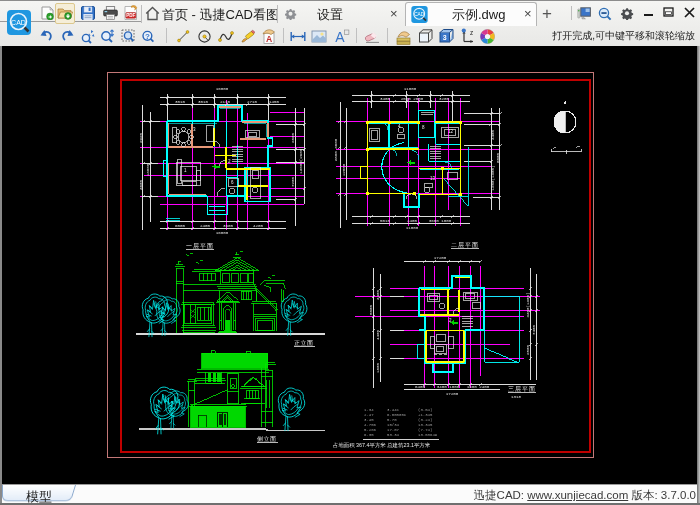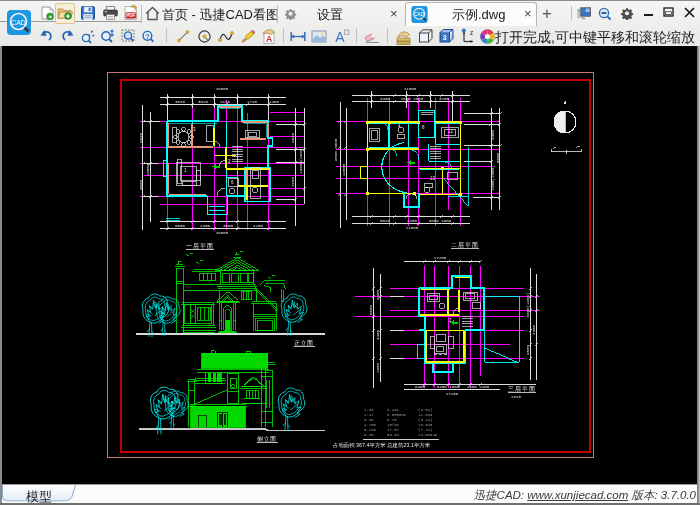--- a/index.html
+++ b/index.html
@@ -7,31 +7,31 @@
 #win{position:relative;width:700px;height:505px;text-align:right;}
 
 #chrome{position:absolute;left:0;top:0;width:700px;height:46px;background:linear-gradient(#f5f5f3,#e8e8e6);border-top:1px solid #8c8c8c;box-sizing:border-box;}
 #leftline{position:absolute;left:0;top:21px;width:141px;height:1px;background:#9a9a9a;}
 .vsep1{position:absolute;top:5px;width:1px;height:18px;background:#bdbdbd;}
 .vsep2{position:absolute;top:28px;width:1px;height:15px;background:#c0c0c0;}
 .icon{position:absolute;width:16px;height:16px;}
 .tabtext{position:absolute;top:6px;font-size:13px;color:#1a1a1a;}
 #activetab{position:absolute;left:405px;top:2px;width:132px;height:24px;background:#fcfcfc;border:1px solid #b4b4b4;border-bottom:none;border-radius:3px 3px 0 0;box-sizing:border-box;}
 .closex{position:absolute;top:7px;font-size:13px;color:#444;line-height:13px;}
-#opentext{position:absolute;top:29px;right:5px;font-size:14px;color:#1c1c1c;}
+#opentext{position:absolute;top:29px;right:5px;font-size:10px;color:#1c1c1c;}
 
 #canvas{position:absolute;left:2px;top:46px;width:695px;height:438px;background:#000;}
 #rightborder{position:absolute;right:0;top:46px;width:3px;height:457px;background:linear-gradient(90deg,#707070,#c8c8c8);}
 #leftborder{position:absolute;left:0;top:46px;width:2px;height:457px;background:#8a8a8a;}
 
 #status{position:absolute;left:0;top:484px;width:700px;height:21px;background:#fbfbfb;border-top:1px solid #9a9a9a;box-sizing:border-box;}
 #statusbot{position:absolute;left:0;top:503px;width:700px;height:2px;background:#6f6f6f;}
 #modeltab{position:absolute;left:2px;top:485px;width:72px;height:17px;background:linear-gradient(#ffffff,#e2ecf8);border:1px solid #89a7cc;border-top:none;border-radius:0 0 6px 6px;transform:perspective(60px) rotateX(-14deg);transform-origin:top left;}
 #modeltext{position:absolute;left:26px;top:488px;font-size:13px;color:#222;}
-#stright{position:absolute;right:4px;top:488px;font-size:11.5px;color:#3a3a3a;font-style:italic;}
+#stright{position:absolute;right:4px;top:488px;font-size:11.5px;color:#3a3a3a;}
 </style>
 </head>
 <body>
 <div id="win">
   <div id="chrome"></div>
   <div id="leftline"></div>
 
   <svg class="icon" style="left:7px;top:10px;width:24px;height:25px" viewBox="0 0 24 25">
     <rect x="0" y="0" width="24" height="25" rx="4" fill="#1f97e0"></rect>
     <circle cx="11.5" cy="11.5" r="8" fill="none" stroke="#eaf4fb" stroke-width="1.6"></circle>

